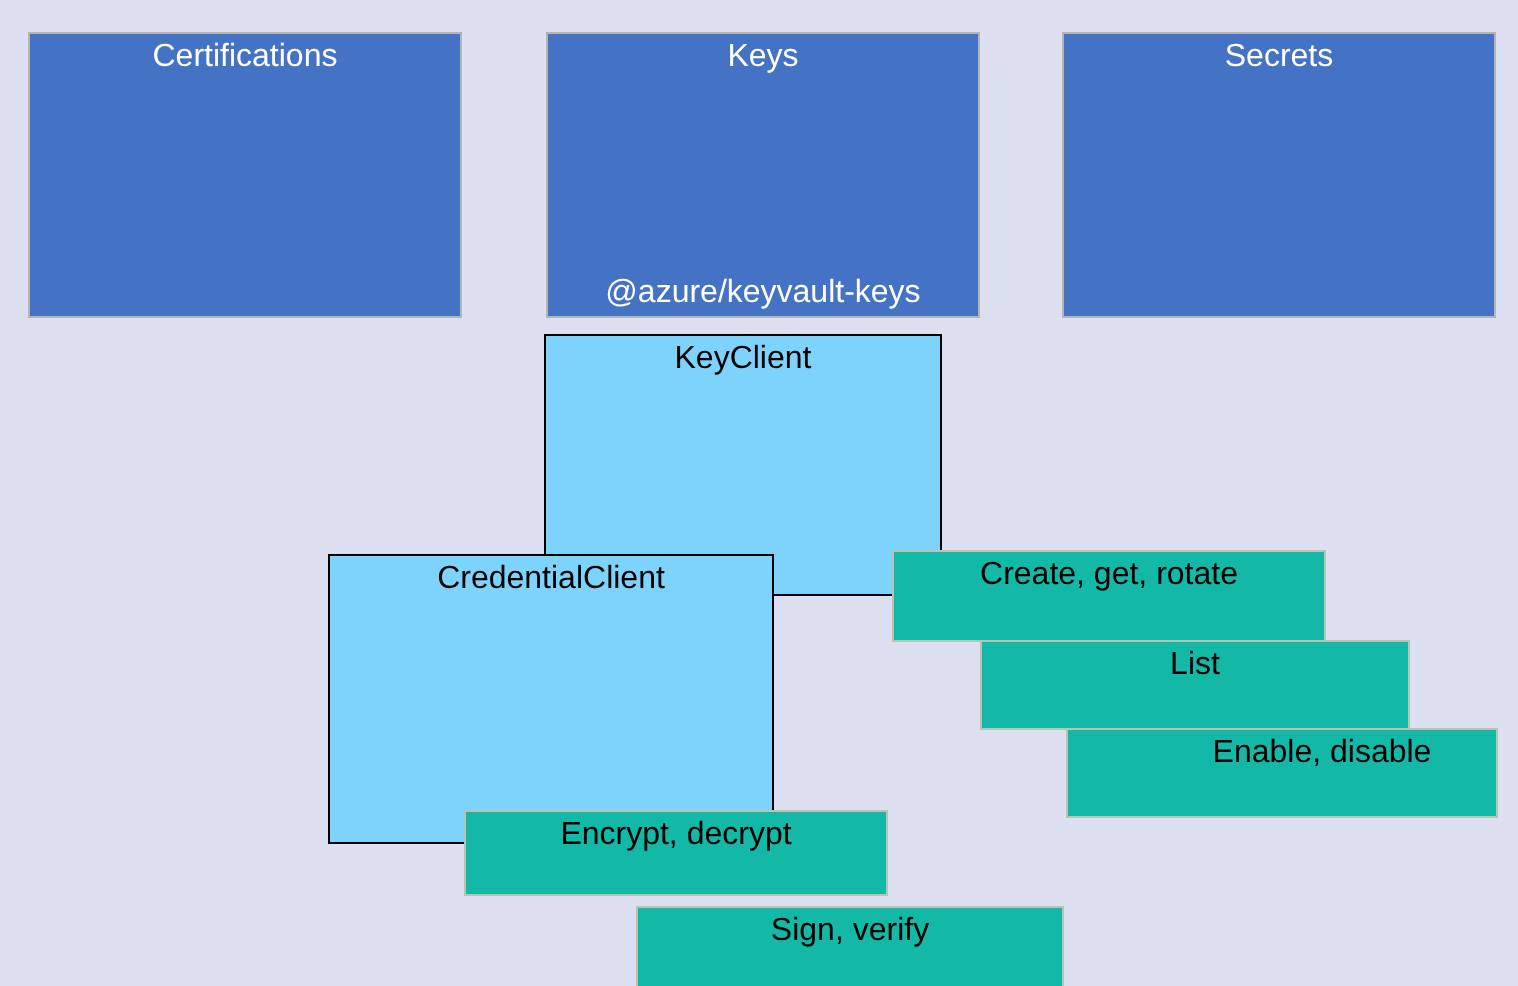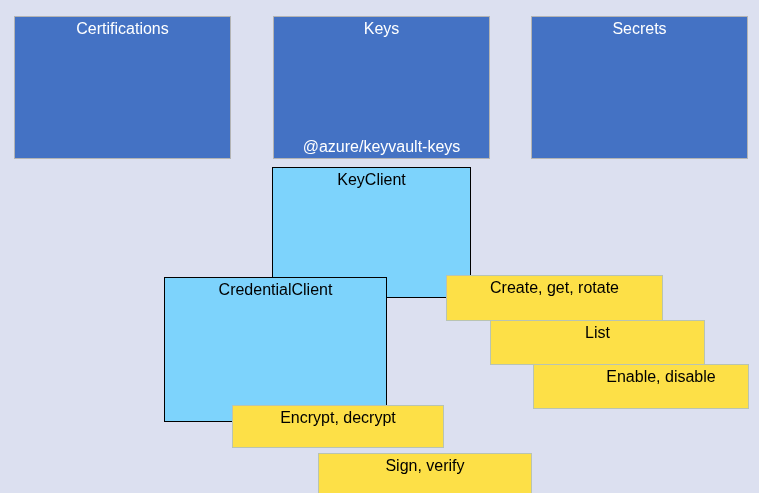--- a/index.html
+++ b/index.html
@@ -43,21 +43,21 @@
   }
   
   .box.cream {
     background: #7dd3fc;
     border: 1.5px solid #000000;
     color: #000000;
     font-size: 16px;
   }
   
   .box.green {
-    background: #fde047;
+    background: #14b8a6;
     border: 1px solid #b9c4b2;
     color: #000000;
     font-size: 16px;
   }
 </style>
 </head>
 <body>
 
 <div id="canvas">
 

